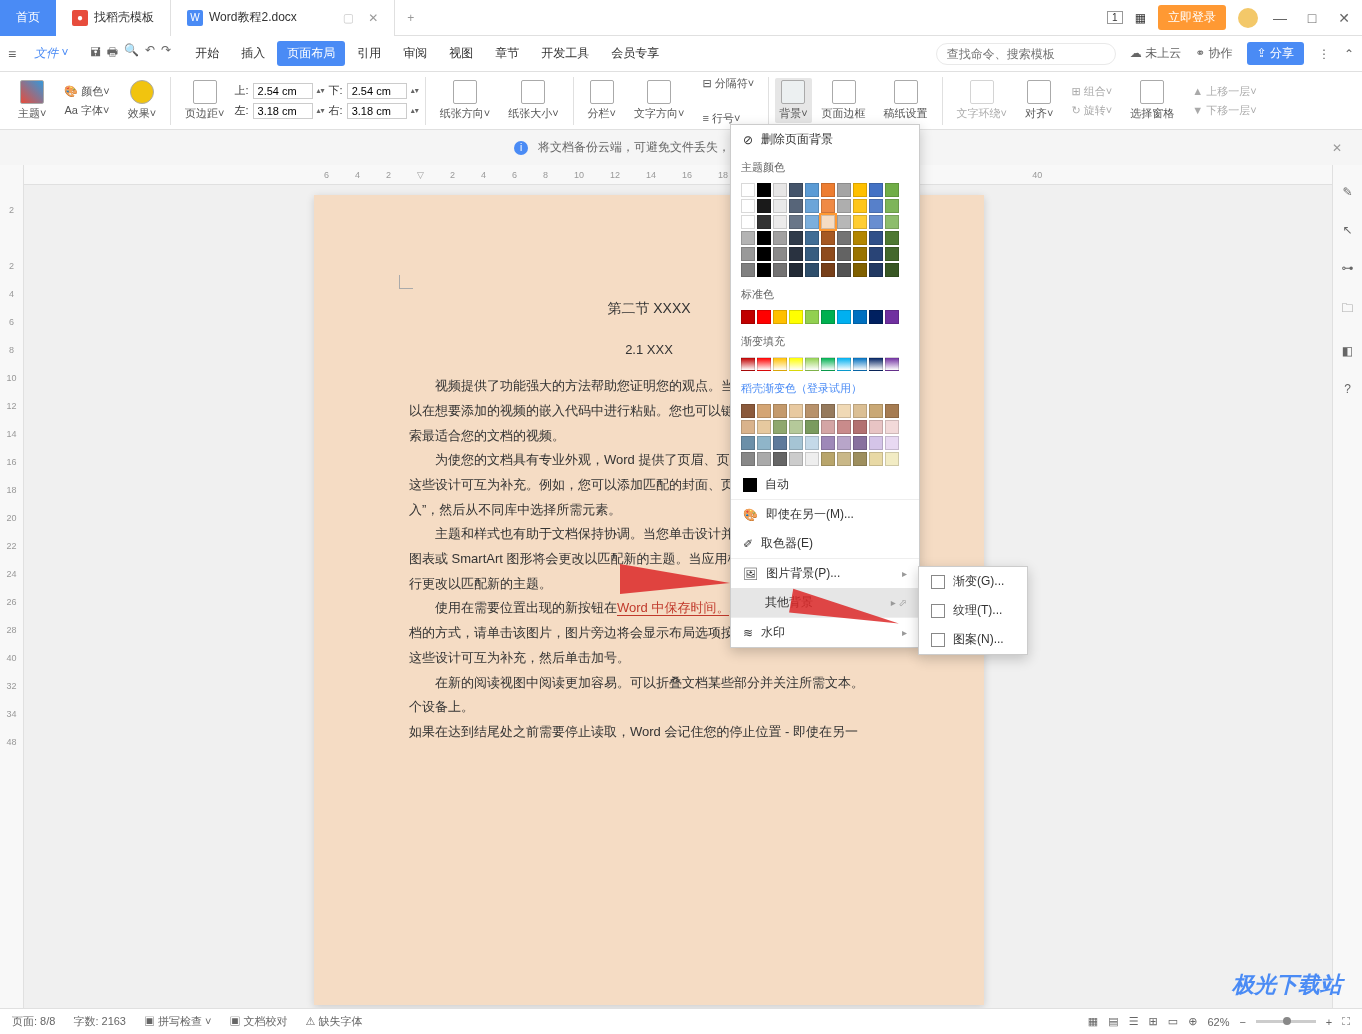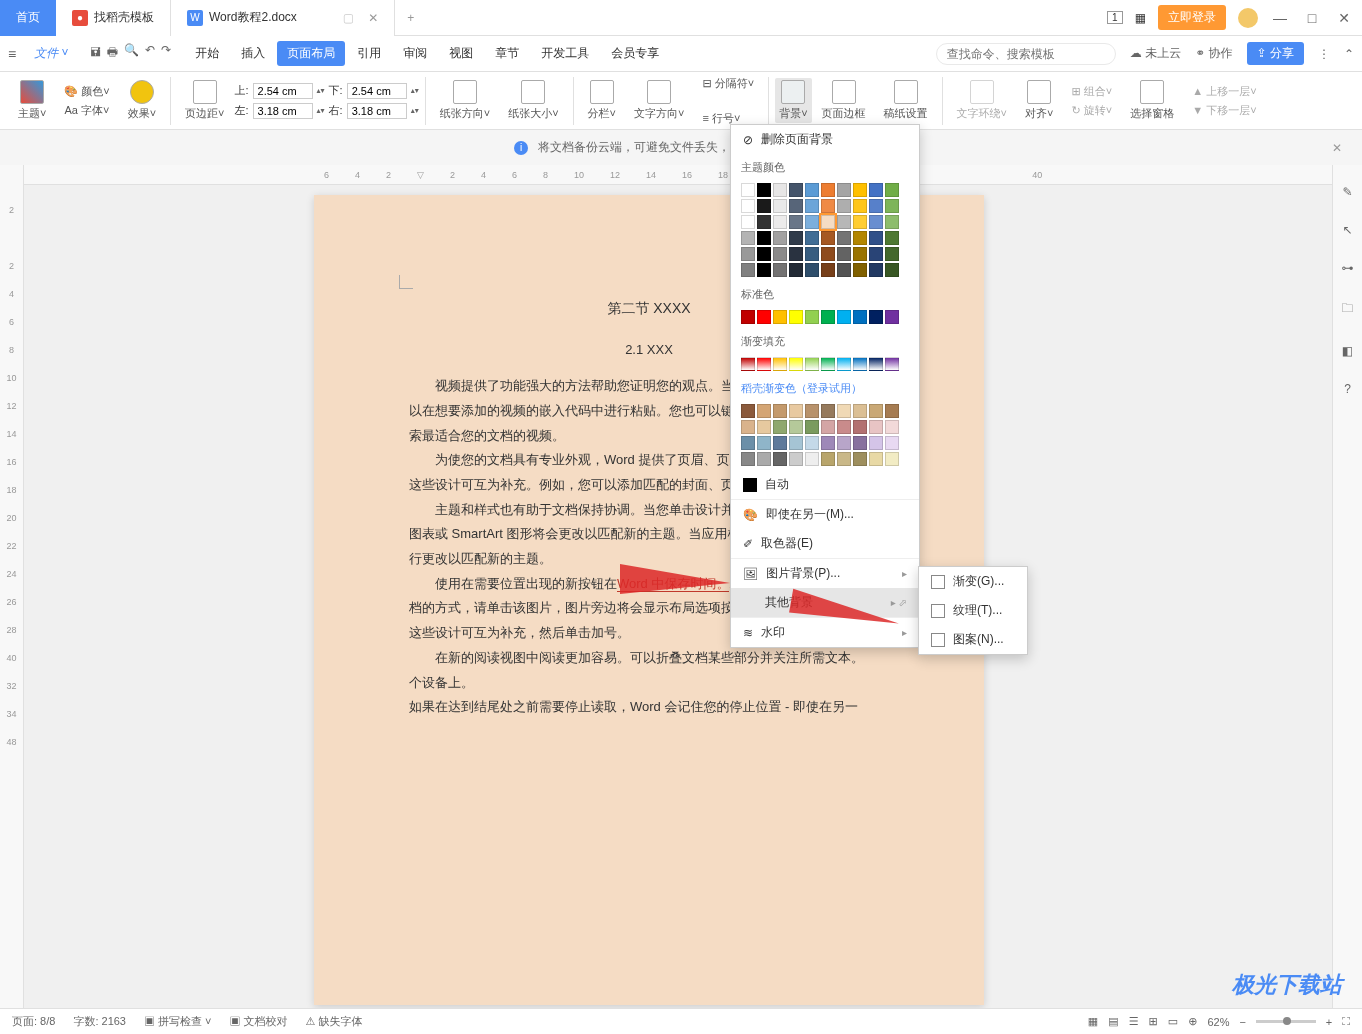--- a/index.html
+++ b/index.html
@@ -279,20 +279,21 @@
     </div>
     <div class="page">
       <div class="corner"></div>
       <h3>第二节  XXXX</h3>
       <h4>2.1 XXX</h4>
       <p><span>视频提供了功能强大的方法帮助您证明您的观点。当您</span></p>
       <p style="text-indent:0;"><span>以在想要添加的视频的嵌入代码中进行粘贴。您也可以键入</span></p>
       <p style="text-indent:0;"><span>索最适合您的文档的视频。</span></p>
       <p><span>为使您的文档具有专业外观，Word 提供了页眉、页脚、</span></p>
       <p style="text-indent:0;"><span>这些设计可互为补充。例如，您可以添加匹配的封面、页眉</span></p>
+      <p style="text-indent:0;"><span>入”，然后从不同库中选择所需元素。</span></p>
       <p><span>主题和样式也有助于文档保持协调。当您单击设计并选</span></p>
       <p style="text-indent:0;"><span>图表或 SmartArt 图形将会更改以匹配新的主题。当应用样</span></p>
       <p style="text-indent:0;"><span>行更改以匹配新的主题。</span></p>
       <p><span>使用在需要位置出现的新按钮在</span><span class="redmark">Word 中保存时间。</span><span>若</span></p>
       <p style="text-indent:0;"><span>档的方式，请单击该图片，图片旁边将会显示布局选项按钮</span></p>
       <p style="text-indent:0;"><span>这些设计可互为补充，然后单击加号。</span></p>
       <p><span>在新的阅读视图中阅读更加容易。可以折叠文档某些部分并关注所需文本。</span></p>
       <p style="text-indent:0;"><span>个设备上。</span></p>
       <p style="text-indent:0;"><span>如果在达到结尾处之前需要停止读取，Word 会记住您的停止位置 - 即使在另一</span></p>
     </div>

